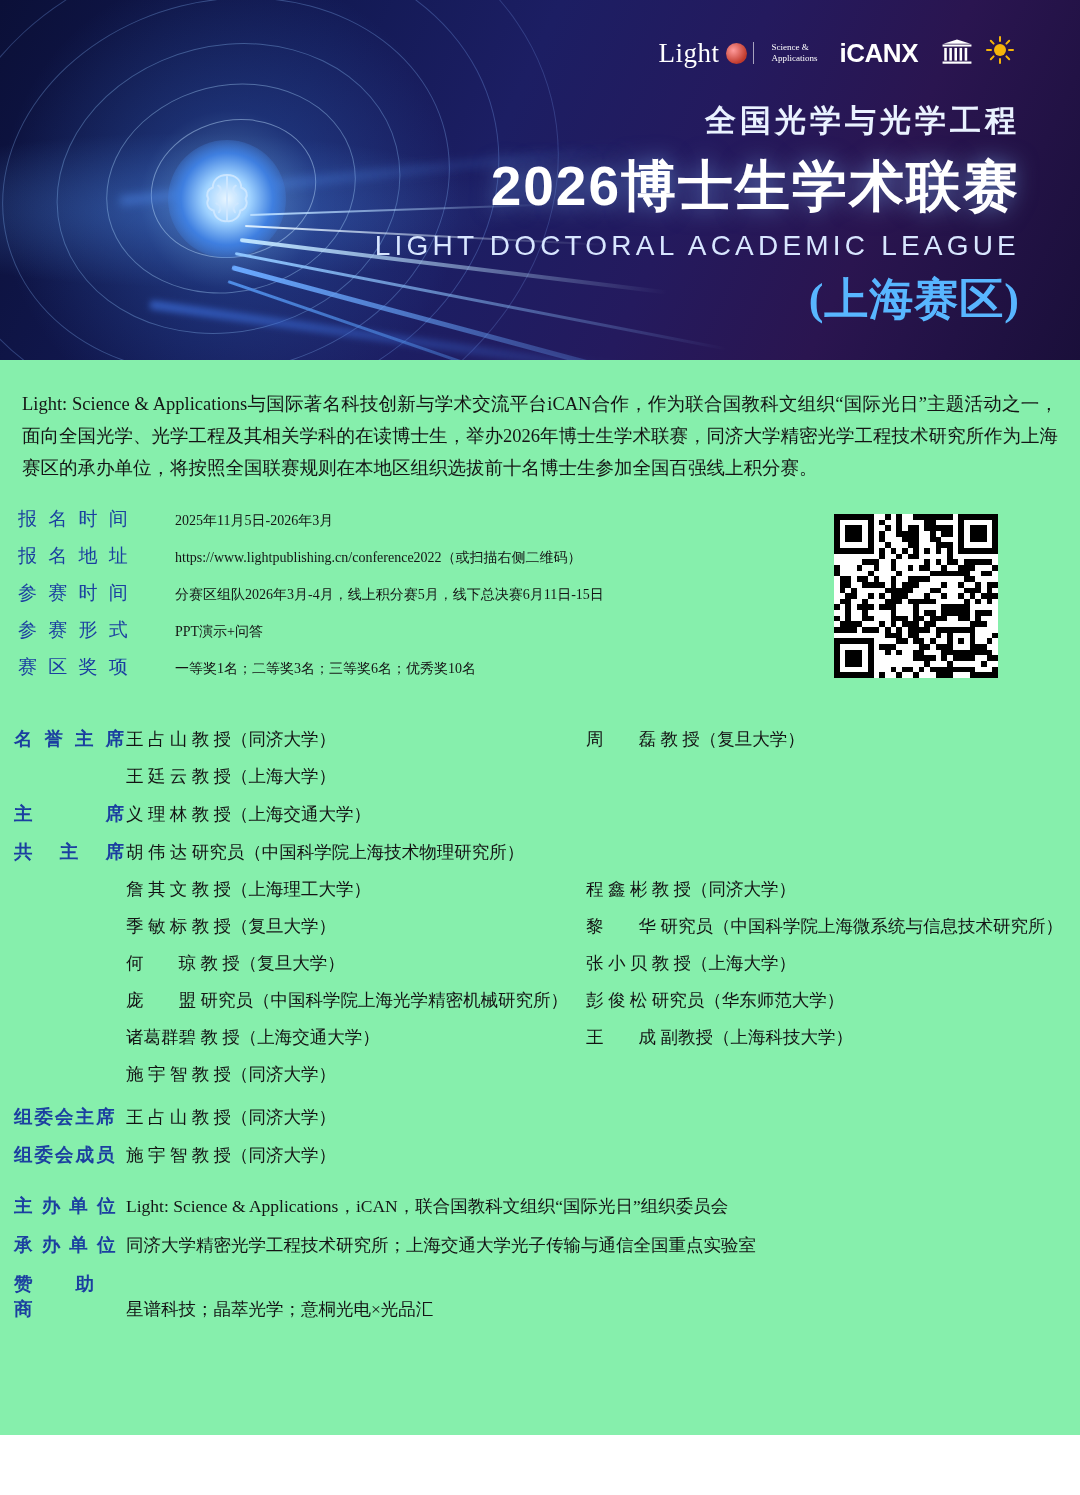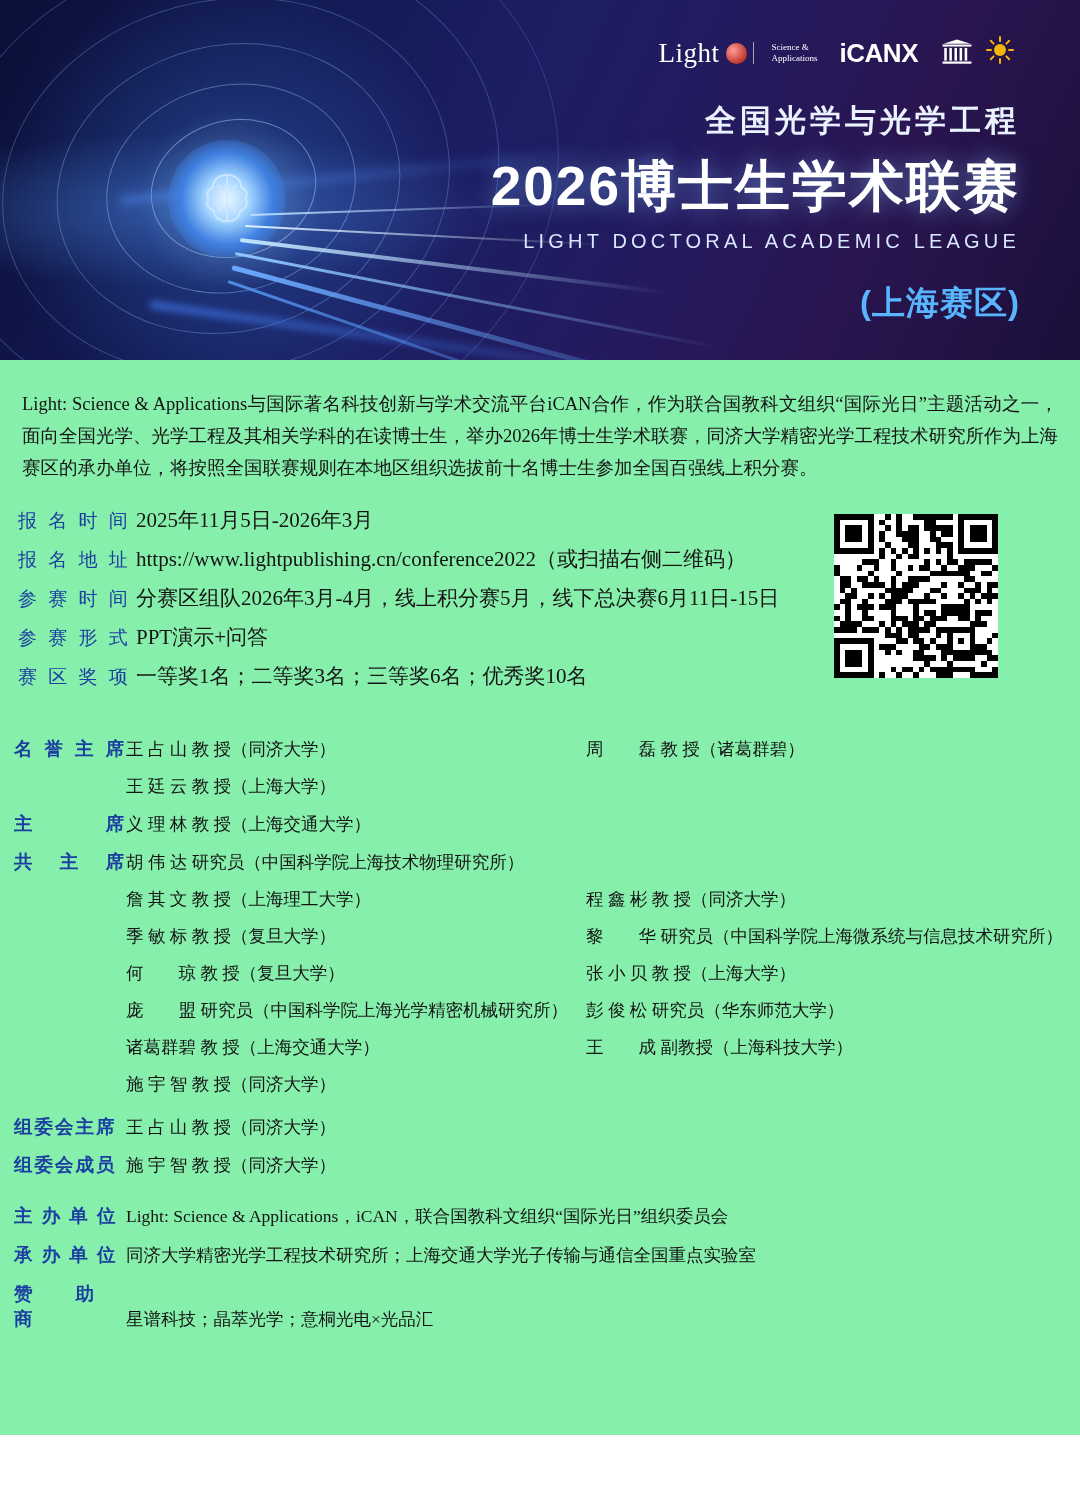--- a/index.html
+++ b/index.html
@@ -108,30 +108,31 @@
   .t-main {
     color: #ffffff;
     font-size: 55px;
     font-weight: bold;
     letter-spacing: 2px;
     margin-top: 8px;
     text-shadow: 0 0 22px rgba(130,190,255,0.55);
   }
   .t-en {
     color: #d8e6ff;
-    font-size: 20px;
+    font-size: 28px;
     letter-spacing: 4.2px;
     margin-top: 6px;
   }
   .t-region {
     color: #58b6ff;
-    font-size: 33px;
+    font-size: 44px;
     font-weight: bold;
-    margin-top: 28px;
+    margin-top: 8px;
     letter-spacing: 1px;
+    font-family: Liberation Serif, serif;
   }
 
   
   .body-wrap {
     position: absolute;
     top: 360px;
     left: 0;
     width: 1080px;
   }
   .intro {
@@ -156,22 +157,23 @@
   .info-label {
     color: #1b3fa0;
     font-weight: normal;
     font-size: 19px;
     width: 118px;
     flex: 0 0 118px;
     letter-spacing: 3px;
   }
   .info-val {
     color: #141414;
-    font-size: 21px;
+    font-size: 14px;
     font-family: "Liberation Serif", serif;
+    margin-left: 39px;
   }
   .qr {
     position: absolute;
     right: 82px;
     top: 8px;
     width: 164px;
     height: 164px;
     background: #ffffff;
     padding: 0;
   }
@@ -750,21 +752,21 @@
     <div class="people">
 
       <div class="p-row">
         <span class="p-label spread">
           <span>名</span>
           <span>誉</span>
           <span>主</span>
           <span>席</span>
         </span>
         <span class="p-col left">王 占 山 教 授（同济大学）</span>
-        <span class="p-col right">周　　磊 教 授（诸葛群碧）</span>
+        <span class="p-col right">周　　磊 教 授（复旦大学）</span>
       </div>
 
       <div class="p-row">
         <span class="p-label"></span>
         <span class="p-col right">王 廷 云 教 授（上海大学）</span>
       </div>
 
       <div class="p-row">
         <span class="p-label spread">
           <span>主</span>

